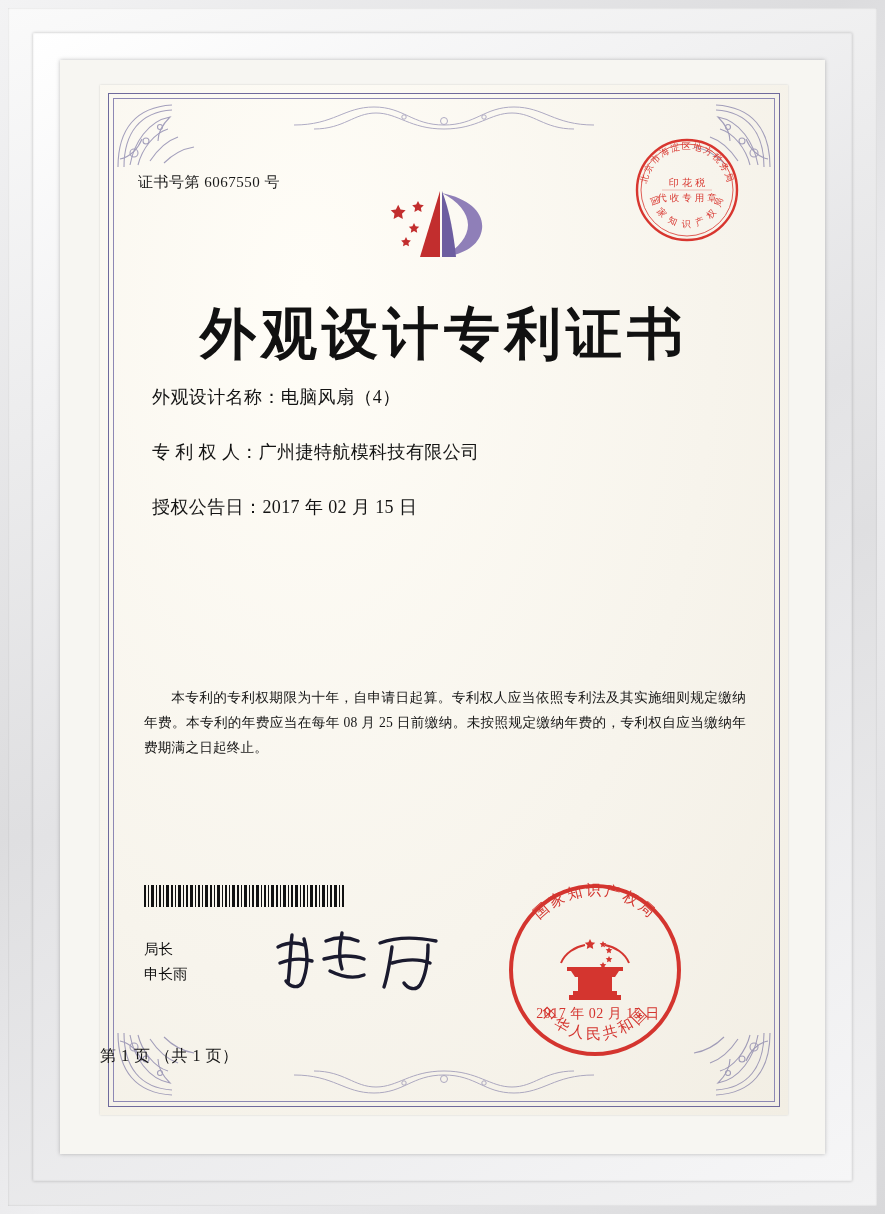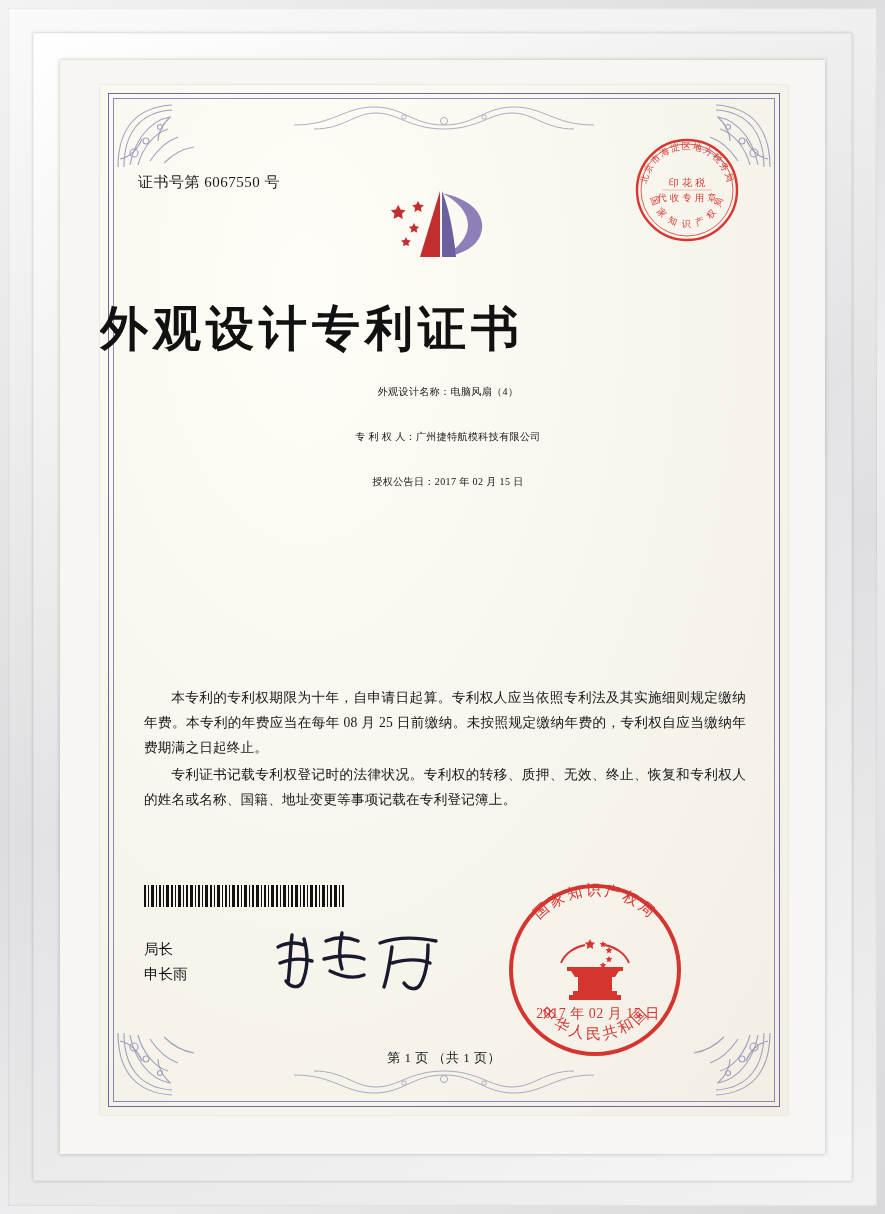--- a/index.html
+++ b/index.html
@@ -117,39 +117,39 @@
   .seal-top {
     position: absolute;
     right: 46px; top: 50px;
     width: 110px; height: 110px;
   }
   .seal-top svg { display:block; width:100%; height:100%; }
 
   .title {
     position: absolute;
     left: 0; right: 0; top: 212px;
-    font-size: 48px;
+    text-align: center;
+    font-size: 56px;
     font-weight: bold;
     letter-spacing: 5px;
     color: #111;
     font-family: "DejaVu Serif","Liberation Serif",serif;
   }
 
   .fields {
     position: absolute;
     left: 52px; top: 300px;
     right: 44px;
   }
   .field {
-    font-size: 10px;
+    font-size: 18px;
     color: #141414;
     margin-bottom: 31px;
     letter-spacing: .4px;
     white-space: nowrap;
-    text-align: center;
   }
   .field .lbl { display:inline-block; }
   .field .val { display:inline-block; }
 
   .paras {
     position: absolute;
     left: 44px; right: 42px; top: 600px;
     font-size: 13.6px;
     line-height: 25px;
     color: #151515;
@@ -197,22 +197,22 @@
     text-align: center;
     font-size: 14px;
     color: #d4352f;
     letter-spacing: .5px;
     font-family: "Liberation Serif","DejaVu Serif",serif;
   }
 
   .page-no {
     position: absolute;
     left: 0; right: 0; bottom: 48px;
-    text-align: center;
-    font-size: 13px;
+    text-align: left;
+    font-size: 16px;
     color: #161616;
     letter-spacing: .5px;
     margin-top: 8px;
   }
 </style>
 </head>
 <body>
 
 <div class="page">
   <div class="frame-outer"></div>
@@ -361,21 +361,20 @@
       <div class="field">
         <span class="lbl">专 利 权 人：</span><span class="val">广州捷特航模科技有限公司</span>
       </div>
       <div class="field">
         <span class="lbl">授权公告日：</span><span class="val">2017 年 02 月 15 日</span>
       </div>
     </div>
 
     <div class="paras">
       <p>本专利的专利权期限为十年，自申请日起算。专利权人应当依照专利法及其实施细则规定缴纳年费。本专利的年费应当在每年 08 月 25 日前缴纳。未按照规定缴纳年费的，专利权自应当缴纳年费期满之日起终止。</p>
-      <p>专利证书记载专利权登记时的法律状况。专利权的转移、质押、无效、终止、恢复和专利权人的姓名或名称、国籍、地址变更等事项记载在专利登记簿上。</p>
     </div>
 
     <div class="barcode">
       <svg viewBox="0 0 200 22" preserveAspectRatio="none">
         <g fill="#111">
           <rect x="0" y="0" width="2" height="22"></rect>
             <rect x="4" y="0" width="1" height="22"></rect>
           <rect x="7" y="0" width="3" height="22"></rect>
             <rect x="12" y="0" width="1" height="22"></rect>
           <rect x="15" y="0" width="2" height="22"></rect>

